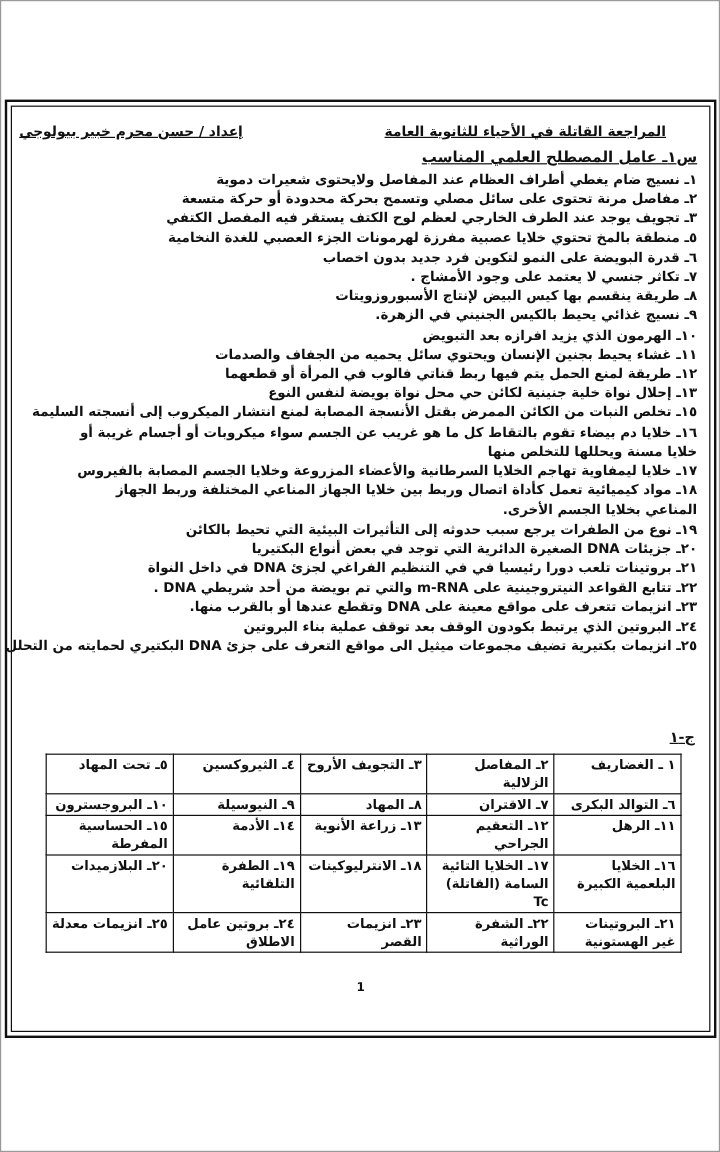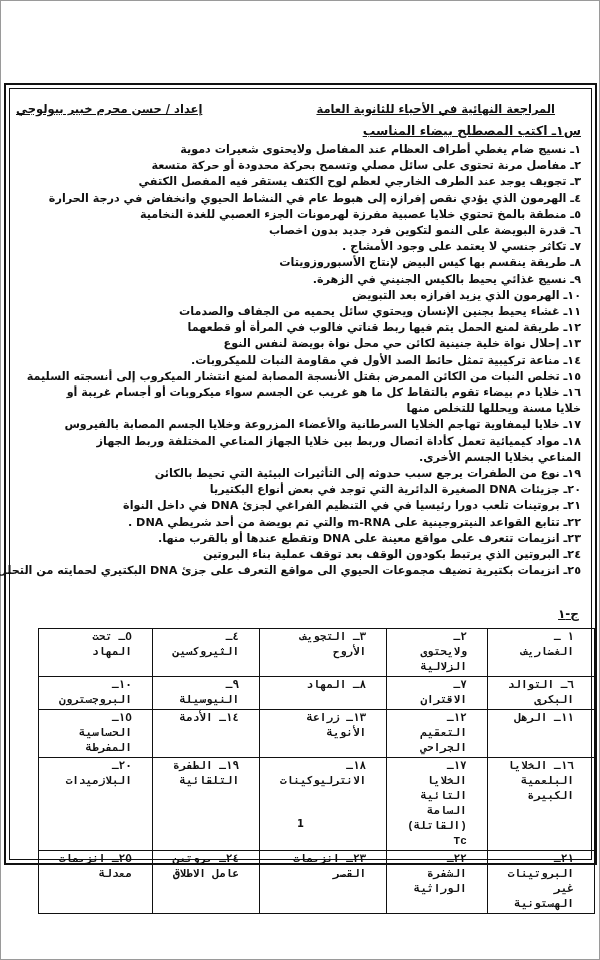--- a/index.html
+++ b/index.html
@@ -36,78 +36,76 @@
     .item.wrap { white-space: normal; margin-left: 42px; }
     .answer-label {
       position: absolute; top: 522px; right: 16px;
       font-size: 12px; font-weight: bold; text-decoration: underline;
     }
     table.answers {
       position: absolute; top: 543px; left: 32px; width: 530px;
       border-collapse: collapse; direction: rtl; font-size: 11px; font-weight: bold;
     }
     table.answers td {
-      border: 1px solid #111; padding: 1px 20px; vertical-align: top;
-      line-height: 15px; width: 20%; font-family: Liberation Mono, monospace;
+      border: 1px solid #111; padding: 1px 4px; vertical-align: top;
+      line-height: 15px; width: 20%;
     }
     .page-number {
       position: absolute; top: 733px; left: 0; right: 0; text-align: center;
       font-size: 10px; font-weight: bold; direction: ltr;
     }
   </style>
 </head>
 <body>
 
 <div class="outer-frame"></div>
 
 <div class="page-border">
   <div class="page-border-inner"></div>
 
   <div class="header-row">
-    <span>المراجعة النهائية في الأحياء للثانوية العامة</span>
+    <span>المراجعة القاتلة في الأحياء للثانوية العامة</span>
     <span>إعداد / حسن محرم   خبير بيولوجي</span>
   </div>
 
-  <div class="question-title" style="direction:rtl">س١ـ اكتب المصطلح بيضاء المناسب</div>
+  <div class="question-title" style="direction:rtl">س١ـ عامل المصطلح العلمي المناسب</div>
 
   <div class="items" style="direction:rtl;text-align:right">
     <div class="item">١ـ نسيج ضام يغطي أطراف العظام عند المفاصل ولايحتوى شعيرات دموية</div>
     <div class="item">٢ـ مفاصل مرنة تحتوى على سائل مصلي وتسمح بحركة محدودة أو حركة متسعة</div>
     <div class="item">٣ـ تجويف يوجد عند الطرف الخارجي لعظم لوح الكتف يستقر فيه المفصل الكتفي</div>
-    <div class="item">٤ـ الهرمون الذي يؤدي نقص إفرازه إلى هبوط عام في النشاط الحيوي وانخفاض في درجة الحرارة</div>
     <div class="item">٥ـ منطقة بالمخ تحتوي خلايا عصبية مفرزة لهرمونات الجزء العصبي للغدة النخامية</div>
     <div class="item">٦ـ قدرة البويضة على النمو لتكوين فرد جديد بدون اخصاب</div>
     <div class="item">٧ـ تكاثر جنسي لا يعتمد على وجود الأمشاج .</div>
     <div class="item">٨ـ طريقة ينقسم بها كيس البيض لإنتاج الأسبوروزويتات</div>
     <div class="item">٩ـ نسيج غذائي يحيط بالكيس الجنيني في الزهرة.</div>
     <div class="item">١٠ـ الهرمون الذي يزيد افرازه بعد التبويض</div>
     <div class="item">١١ـ غشاء يحيط بجنين الإنسان ويحتوي سائل يحميه من الجفاف والصدمات</div>
     <div class="item">١٢ـ طريقة لمنع الحمل يتم فيها ربط قناتي فالوب في المرأة أو قطعهما</div>
     <div class="item">١٣ـ إحلال نواة خلية جنينية لكائن حي محل نواة بويضة لنفس النوع</div>
-    <div class="item">١٤ـ مناعة تركيبية تمثل حائط الصد الأول في مقاومة النبات للميكروبات.</div>
     <div class="item">١٥ـ تخلص النبات من الكائن الممرض بقتل الأنسجة المصابة لمنع انتشار الميكروب إلى أنسجته السليمة</div>
     <div class="item wrap">١٦ـ خلايا دم بيضاء تقوم بالتقاط كل ما هو غريب عن الجسم سواء ميكروبات أو أجسام غريبة أو خلايا مسنة ويحللها للتخلص منها</div>
     <div class="item">١٧ـ خلايا ليمفاوية تهاجم الخلايا السرطانية والأعضاء المزروعة وخلايا الجسم المصابة بالفيروس</div>
     <div class="item wrap">١٨ـ مواد كيميائية تعمل كأداة اتصال وربط بين خلايا الجهاز المناعي المختلفة وربط الجهاز المناعي بخلايا الجسم الأخرى.</div>
     <div class="item">١٩ـ نوع من الطفرات يرجع سبب حدوثه إلى التأثيرات البيئية التي تحيط بالكائن</div>
     <div class="item">٢٠ـ جزيئات DNA الصغيرة الدائرية التي توجد في بعض أنواع البكتيريا</div>
     <div class="item">٢١ـ بروتينات تلعب دورا رئيسيا في في التنظيم الفراغي لجزئ DNA في داخل النواة</div>
     <div class="item">٢٢ـ تتابع القواعد النيتروجينية على m-RNA والتي تم بويضة من أحد شريطي DNA .</div>
     <div class="item">٢٣ـ انزيمات تتعرف على مواقع معينة على DNA وتقطع عندها أو بالقرب منها.</div>
     <div class="item">٢٤ـ البروتين الذي يرتبط بكودون الوقف بعد توقف عملية بناء البروتين</div>
-    <div class="item">٢٥ـ انزيمات بكتيرية تضيف مجموعات الحيوي الى مواقع التعرف على جزئ DNA البكتيري لحمايته من التحلل</div>
+    <div class="item">٢٥ـ انزيمات بكتيرية تضيف مجموعات ميثيل الى مواقع التعرف على جزئ DNA البكتيري لحمايته من التحلل</div>
   </div>
 
   <div class="answer-label" style="direction:rtl">ج-١</div>
 
   <table class="answers">
     <tbody>
         <tr>
       <td>١ ـ الغضاريف</td>
-      <td>٢ـ ولايحتوى الزلالية</td>
+      <td>٢ـ المفاصل الزلالية</td>
       <td>٣ـ التجويف الأروح</td>
       <td>٤ـ الثيروكسين</td>
       <td>٥ـ تحت المهاد</td>
     </tr>
     <tr>
       <td>٦ـ التوالد البكرى</td>
       <td>٧ـ الاقتران</td>
       <td>٨ـ المهاد</td>
       <td>٩ـ النيوسيلة</td>
       <td>١٠ـ البروجسترون</td>

